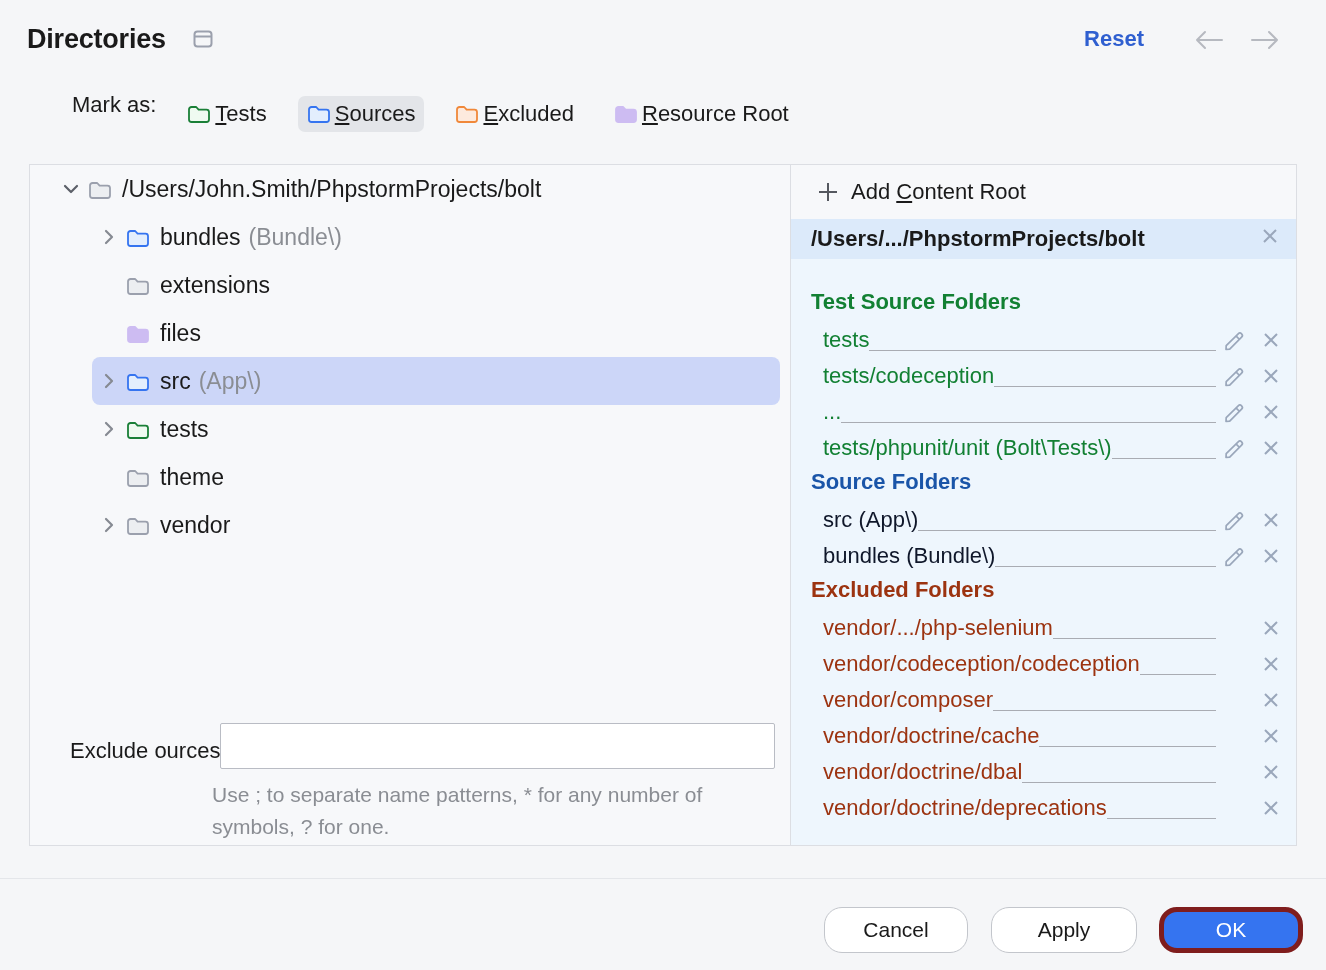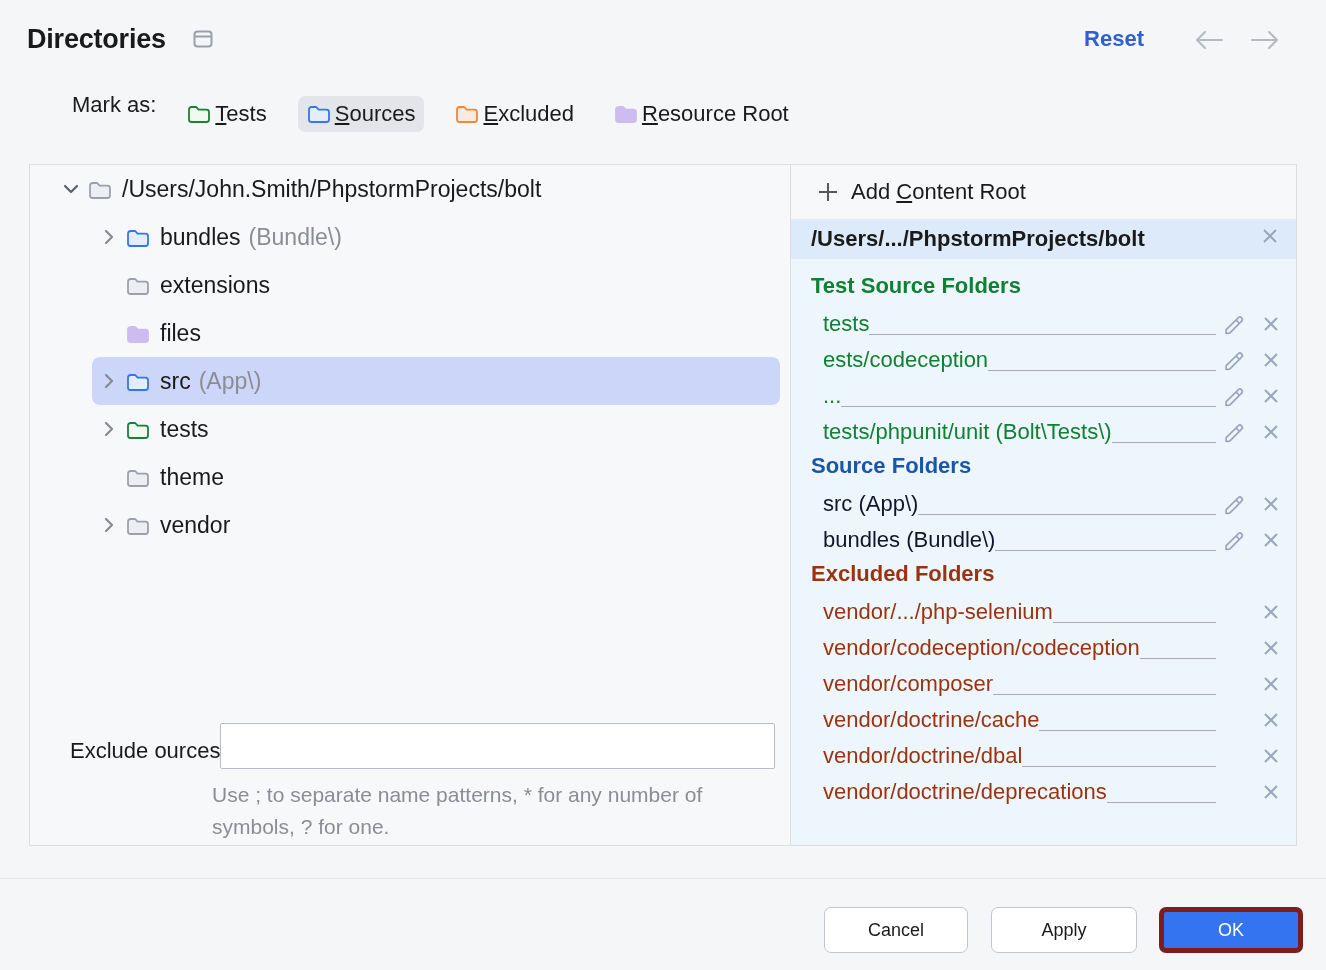--- a/index.html
+++ b/index.html
@@ -114,21 +114,21 @@
   }
   .plus-icon { width: 26px; height: 26px; margin-right: 10px; flex: 0 0 auto; }
 
   .roots-area { background: #eef6fd; height: 628px; position: relative; }
 
   .root-header {
     display: flex; align-items: center; justify-content: space-between;
     height: 40px; background: #dceafa; padding: 0 16px 0 20px;
     font-size: 22px; font-weight: bold; cursor: pointer;
   }
-  .root-body { padding: 8px 0 0 0; }
+  .root-body { padding: 24px 0 0 0; }
 
   .sec-title {
     font-size: 22px; font-weight: bold; padding: 6px 0 4px 20px;
   }
   .sec-test { color: #128033; }
   .sec-src  { color: #1a55a8; }
   .sec-exc  { color: #9c3310; }
 
   .folder-row {
     display: flex; align-items: flex-end; height: 36px;
@@ -151,21 +151,21 @@
   
   .footer-sep {
     position: absolute; left: 0; top: 878px; width: 1326px; height: 1px;
     background: #e4e6ea;
   }
   .footer {
     position: absolute; left: 0; top: 879px; width: 1326px; height: 91px;
   }
   .btn {
     position: absolute; top: 28px; height: 46px;
-    border-radius: 7px; font-size: 18px; cursor: pointer;
+    border-radius: 18px; font-size: 21px; cursor: pointer;
     font-family: "Liberation Sans", sans-serif;
     display: flex; align-items: center; justify-content: center;
   }
   .btn-secondary { background: #ffffff; border: 1px solid #c3c6cc; color: #1a1a1a; }
   .btn-primary   { background: #3574f0; border: 5px solid #7f1d1d; color: #ffffff; }
   .btn-cancel { left: 824px; width: 144px; }
   .btn-apply  { left: 991px; width: 146px; }
   .btn-ok     { left: 1159px; width: 144px; }
 </style>
 </head>
@@ -335,21 +335,21 @@
               <span class="leader"></span>
               <span class="row-pencil"><svg viewBox="0 0 26 26" width="26" height="26" fill="none">
                   <path d="M4 20.5 L4.2 16.6 L16.2 4.8 A2.4 2.4 0 0 1 19.6 8.2 L7.7 20.2 Z" stroke="#9aa7bb" stroke-width="1.7" stroke-linejoin="round"></path>
                   <path d="M14.2 7.1 L17.6 10.5" stroke="#9aa7bb" stroke-width="1.7"></path>
                 </svg></span>
               <span class="row-x"><svg viewBox="0 0 26 26" width="26" height="26" fill="none">
                   <path d="M7 7 L19 19 M19 7 L7 19" stroke="#9aa7bb" stroke-width="2"></path>
                 </svg></span>
             </div>
             <div class="folder-row">
-              <span class="folder-name fn-test">ests/codeception</span>
+              <span class="folder-name fn-test">tests/codeception</span>
               <span class="leader"></span>
               <span class="row-pencil"><svg viewBox="0 0 26 26" width="26" height="26" fill="none">
                   <path d="M4 20.5 L4.2 16.6 L16.2 4.8 A2.4 2.4 0 0 1 19.6 8.2 L7.7 20.2 Z" stroke="#9aa7bb" stroke-width="1.7" stroke-linejoin="round"></path>
                   <path d="M14.2 7.1 L17.6 10.5" stroke="#9aa7bb" stroke-width="1.7"></path>
                 </svg></span>
               <span class="row-x"><svg viewBox="0 0 26 26" width="26" height="26" fill="none">
                   <path d="M7 7 L19 19 M19 7 L7 19" stroke="#9aa7bb" stroke-width="2"></path>
                 </svg></span>
             </div>
             <div class="folder-row">

